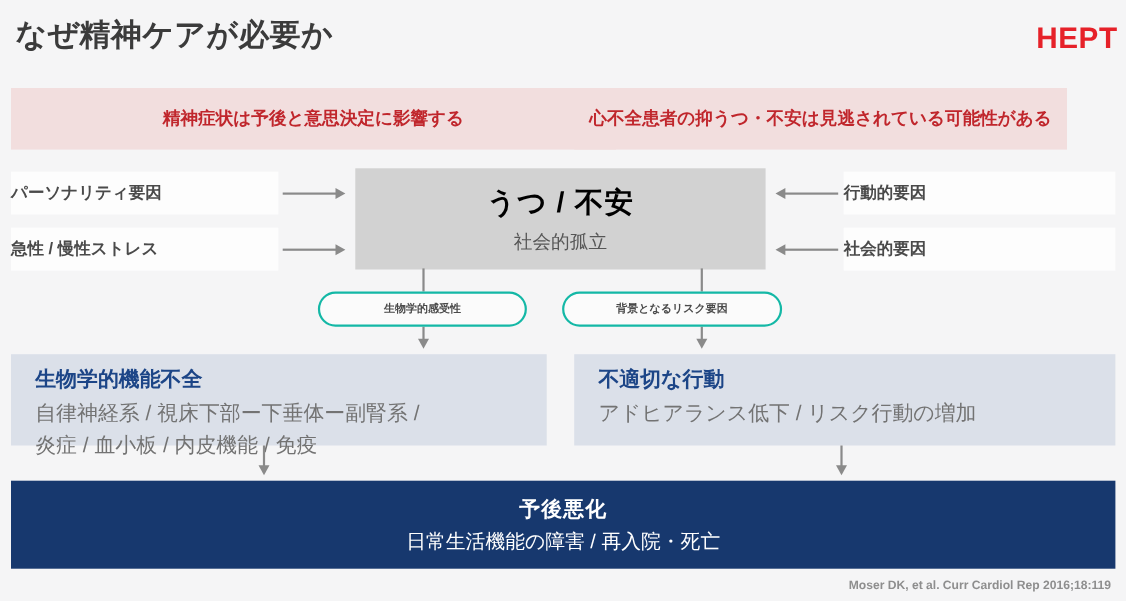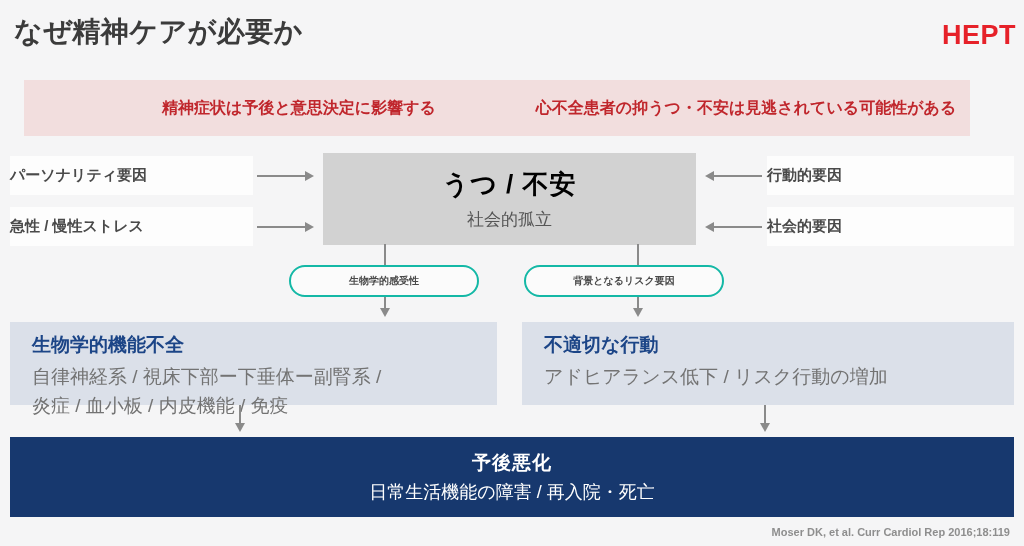--- a/index.html
+++ b/index.html
@@ -7,41 +7,41 @@
   body { font-family:"Liberation Sans","DejaVu Sans",sans-serif; background:#f5f5f6; overflow:hidden; }
   .slide { position:relative; width:1024px; height:546px; background:#f5f5f6; }
 
   
   .title { position:absolute; left:14px; top:13px; font-size:28px; font-weight:800; color:#3b3b3b; letter-spacing:.5px; }
   .logo { position:absolute; right:8px; top:20px; font-size:27px; font-weight:800; color:#e62129; letter-spacing:.5px; }
 
   
   .banner { position:absolute; top:80px; height:56px; background:#f2dede; display:flex; align-items:center; justify-content:center;
             color:#c0262c; font-weight:700; font-size:16px; }
-  .banner-left { left:24px; width:550px; }
+  .banner-left { left:10px; width:550px; }
   .banner-right { left:522px; width:448px;font-family:Liberation Serif, serif; }
 
   
   .factor { position:absolute; height:39px; background:#fdfdfd; display:flex; align-items:center; justify-content:flex-start;
             color:#4a4a4a; font-weight:700; font-size:15px; }
   .f-l { left:10px; width:243px; }
   .f-r { left:767px; width:247px; }
   .row1 { top:156px; } .row2 { top:207px; }
 
   
   .center-box { position:absolute; left:323px; top:153px; width:373px; height:92px; background:#d2d2d2;
                 display:flex; flex-direction:column; align-items:center; justify-content:center; gap:6px; }
   .center-box .big { font-size:26px; font-weight:800; color:#000000; letter-spacing:1px; }
   .center-box .sub { font-size:17px; color:#565656; }
 
   
   .pill { position:absolute; top:265px; height:32px; background:#fbfbfb; border:2px solid #14b8a6; border-radius:17px;
           display:flex; align-items:center; justify-content:center; color:#4a4a4a; font-weight:700; font-size:10px; z-index:2; }
   .pill-left { left:289px; width:190px; }
-  .pill-right { left:524px; width:200px; }
+  .pill-right { left:511px; width:200px; }
 
   
   .outcome { position:absolute; top:322px; height:83px; background:#dbe0e9; padding:10px 22px; }
   .o-l { left:10px; width:487px; }
   .o-r { left:522px; width:492px; }
   .outcome h3 { font-size:19px; font-weight:800; color:#1c4587; margin-bottom:4px; }
   .outcome p { font-size:19px; color:#737373; line-height:1.55; }
 
   
   .final { position:absolute; left:10px; top:437px; width:1004px; height:80px; background:#17386e; color:#ffffff;

